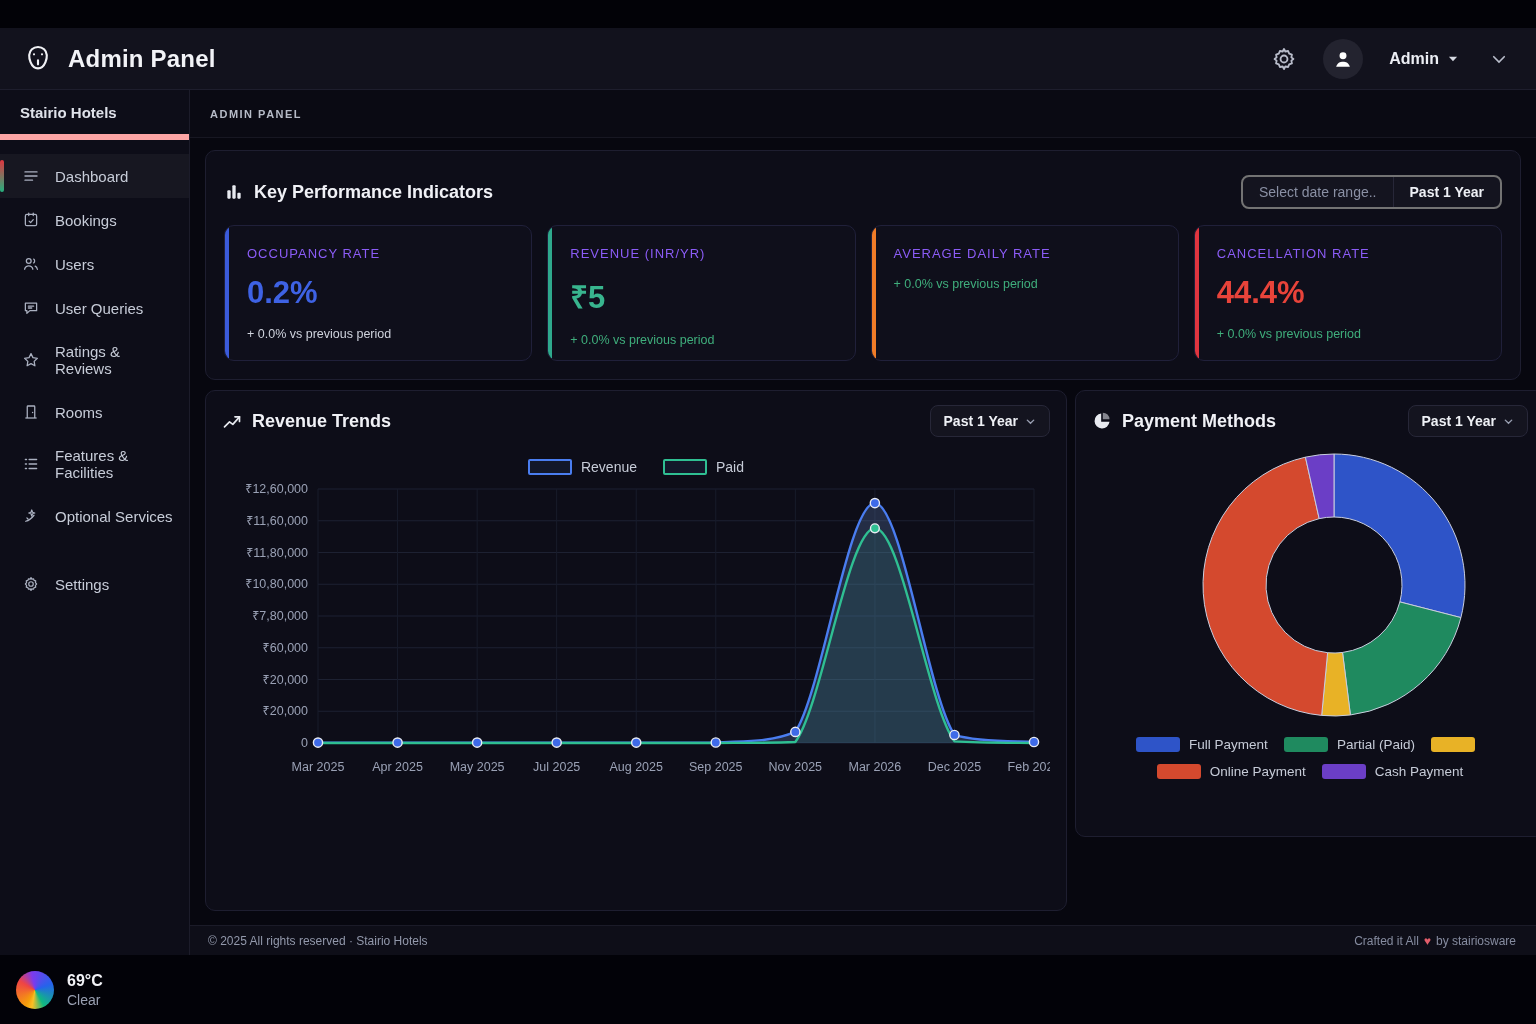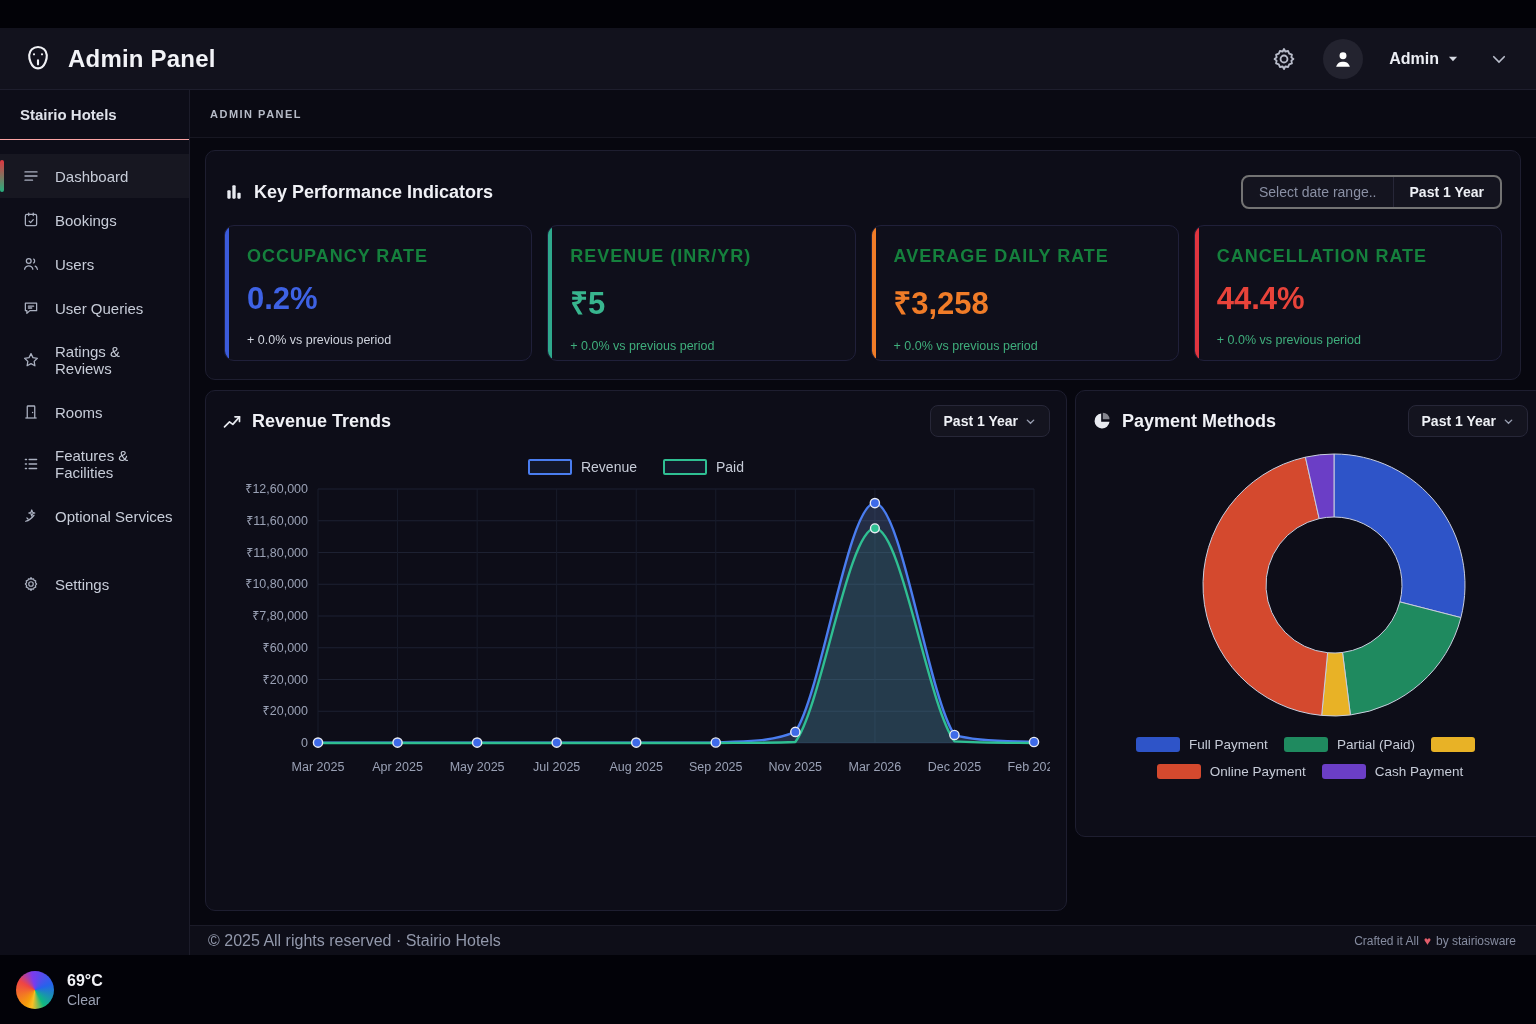--- a/index.html
+++ b/index.html
@@ -18,21 +18,21 @@
   .avatar { width:40px; height:40px; border-radius:50%; background:#23232f; display:flex;
     align-items:center; justify-content:center; }
   .admin-label { font-size:16px; font-weight:700; color:#eceef4; display:flex; align-items:center; gap:7px; }
   .chev { width:14px; height:14px; color:#d6d9e2; }
   .chev-right { width:18px; height:18px; color:#b9bdcb; margin-left:4px; }
 
   #body { display:flex; height:865px; }
   #sidebar { width:190px; background:#0d0d18; border-right:1px solid #1c1c2a; flex:none;
     display:flex; flex-direction:column; }
   .sidebar-brand { height:50px; display:flex; align-items:center; padding-left:20px;
-    font-size:15px; font-weight:600; color:#dfe2ea; border-bottom:1px solid #fca5a5; }
+    font-size:15px; font-weight:600; color:#dfe2ea; border-bottom:6px solid #fca5a5; }
   #sidebar-nav { padding-top:14px; }
   .side-item { position:relative; display:flex; align-items:center; gap:15px;
     padding:13px 10px 13px 22px; font-size:15px; color:#c7ccd8; cursor:pointer; }
   .side-item .s-icon { width:18px; height:18px; flex:none; color:#aab0c0; }
   .side-item.active { background:rgba(255,255,255,0.045); }
   .side-item.active::before { content:""; position:absolute; left:0; top:6px; bottom:6px;
     width:4px; border-radius:2px; background:linear-gradient(#e0353f,#25b07e); }
   .side-item.indent { padding-left:50px; line-height:1.35; }
   .side-item.gap { margin-top:24px; }
 
@@ -55,39 +55,39 @@
   .range-btn { margin-left:auto; display:flex; align-items:center; gap:7px; background:#14141f;
     border:1px solid #272738; border-radius:8px; height:32px; padding:0 13px; font-size:14px;
     font-weight:600; color:#eef0f5; cursor:pointer; }
   .range-btn .chev { width:11px; height:11px; color:#9aa0b2; }
 
   #kpi-cards { display:grid; grid-template-columns:repeat(4,1fr); gap:15px; margin-top:16px; }
   .kpi-card { position:relative; background:#0f0f1b; border:1px solid #20203a; border-radius:10px;
     padding:20px 20px 18px 22px; height:136px; overflow:hidden; }
   .kpi-card::before { content:""; position:absolute; left:0; top:0; bottom:0; width:4px;
     background:var(--accent); }
-  .kpi-label { font-size:18px; letter-spacing:1px; color:#15803d; font-weight:700; }
+  .kpi-label { font-size:13px; letter-spacing:1px; color:#8b5cf6; font-weight:400; }
   .kpi-value { font-size:31px; font-weight:800; margin-top:14px; color:var(--valcolor); }
   .kpi-delta { font-size:12.5px; margin-top:16px; color:var(--deltacolor); }
 
   #charts-row { display:flex; gap:8px; margin-top:10px; }
   #revenue-panel { width:862px; flex:none; padding:14px 16px 2px 16px; height:521px; }
   #payment-panel { width:470px; flex:none; padding:14px 16px 10px 16px; height:447px; }
   .chart-legend { display:flex; justify-content:center; gap:26px; margin-top:22px; }
   .leg-item { display:flex; align-items:center; gap:9px; font-size:14px; color:#c6cbd7; }
   .leg-swatch-line { width:44px; height:16px; border-radius:2px; border:2px solid var(--c);
     background:rgba(20,26,44,.9); }
   .pay-legend { display:flex; flex-wrap:wrap; justify-content:center; column-gap:16px; row-gap:12px;
     margin-top:8px; padding:0 4px; }
   .leg-swatch-fill { width:44px; height:15px; border-radius:3px; background:var(--c); }
   .pay-legend .leg-item { font-size:13.5px; }
 
   #footer { height:30px; background:#0e0e18; border-top:1px solid #1b1b28; display:flex;
     align-items:center; justify-content:space-between; padding:0 20px 0 18px; }
-  .foot-left { font-size:16px; color:#9298ab; }
+  .foot-left { font-size:12px; color:#9298ab; }
   .foot-right { font-size:12px; color:#8archive6;} 
   .foot-right { font-size:12px; color:#868ca0; display:flex; gap:5px; align-items:center; }
   .heart { color:#e35d6a; font-size:12px; }
 
   #bottomstrip { height:69px; background:#020208; display:flex; align-items:center;
     gap:13px; padding-left:16px; }
   .weather-icon { width:38px; height:38px; border-radius:50%;
     background:conic-gradient(from 210deg,#f59e0b,#ef4444 90deg,#7c3aed 140deg,#2563eb 220deg,#10b981 300deg,#fbbf24 340deg,#f59e0b); }
   .weather-temp { font-size:16px; font-weight:700; color:#f2f3f7; }
   .weather-cond { font-size:14px; color:#9aa0b2; margin-top:2px; }
@@ -268,21 +268,20 @@
               <div class="kpi-value">0.2%</div>
               <div class="kpi-delta">+ 0.0% vs previous period</div>
             </div>
             <div class="kpi-card" style="--accent: #2fa98d; --valcolor: #38b58e; --deltacolor: #3fae7c;">
               <div class="kpi-label">REVENUE (INR/YR)</div>
               <div class="kpi-value">₹5</div>
               <div class="kpi-delta">+ 0.0% vs previous period</div>
             </div>
             <div class="kpi-card" style="--accent: #f07c28; --valcolor: #f07c28; --deltacolor: #3fae7c;">
               <div class="kpi-label">AVERAGE DAILY RATE</div>
-              <div class="kpi-value">₹3,258</div>
               <div class="kpi-delta">+ 0.0% vs previous period</div>
             </div>
             <div class="kpi-card" style="--accent: #e0353f; --valcolor: #e8433a; --deltacolor: #3fae7c;">
               <div class="kpi-label">CANCELLATION RATE</div>
               <div class="kpi-value">44.4%</div>
               <div class="kpi-delta">+ 0.0% vs previous period</div>
             </div>
           </div>
       </div>
 

